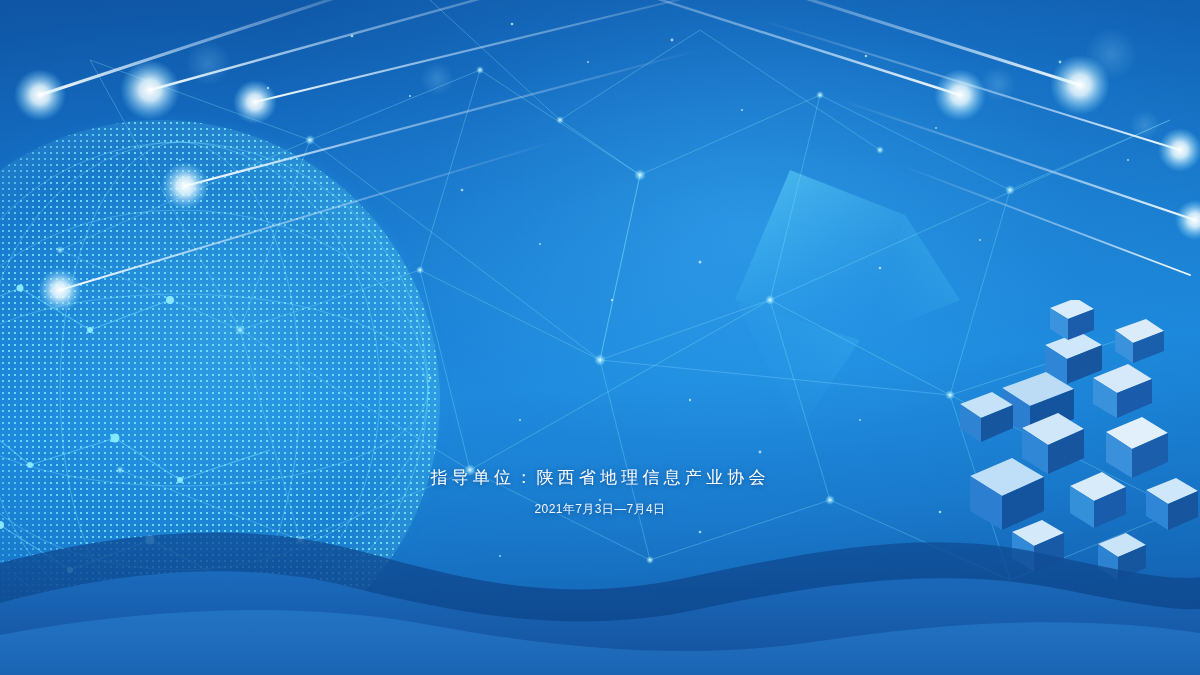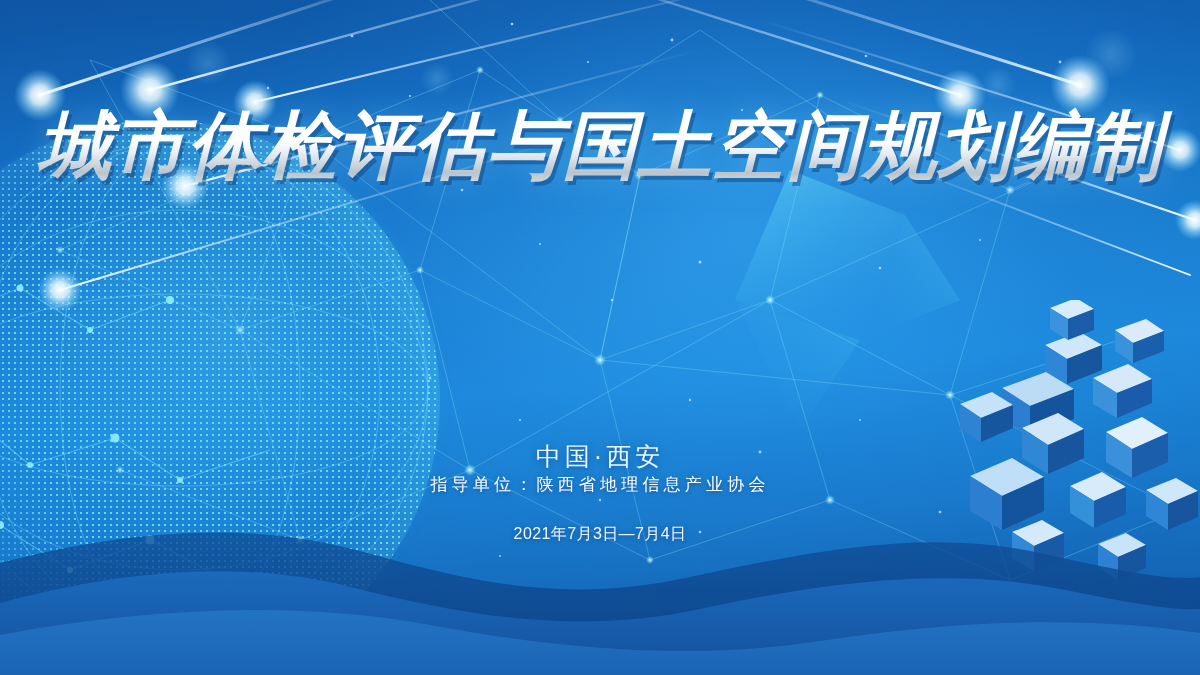--- a/index.html
+++ b/index.html
@@ -67,21 +67,21 @@
     font-size:25px;color:#eaf6ff;letter-spacing:4px;font-weight:300;
     text-shadow:0 1px 6px rgba(10,50,110,.55);
   }
   .org{
     font-size:17px;color:#ffffff;letter-spacing:1.2px;
     text-shadow:0 1px 5px rgba(10,50,110,.6);
   }
   .org.wide{letter-spacing:4.2px;}
   .org:first-of-type{margin-top:26px;}
   .date{
-    font-size:16px;color:#f2f8ff;letter-spacing:.4px;margin-top:28px;
+    font-size:12px;color:#f2f8ff;letter-spacing:.4px;margin-top:12px;
     text-shadow:0 1px 5px rgba(10,50,110,.6);
   }
 </style>
 </head>
 <body>
 
 <div id="stage">
 
   <svg class="netsvg" viewBox="0 0 1200 675" preserveAspectRatio="none">
     <defs>
@@ -341,23 +341,21 @@
         <stop offset="100%" stop-color="#1b66b6" stop-opacity=".9"></stop>
       </linearGradient>
     </defs>
     <path d="M0,78 C130,44 250,36 360,66 C470,96 560,120 690,92 C820,64 930,44 1040,68 C1120,86 1170,96 1200,92 L1200,190 L0,190 Z" fill="url(#w2)" opacity=".85"></path>
     <path d="M0,118 C120,86 240,74 350,102 C470,132 580,150 700,124 C830,96 950,82 1060,104 C1130,118 1175,126 1200,124 L1200,190 L0,190 Z" fill="url(#w1)"></path>
     <path d="M0,150 C150,122 300,116 430,140 C560,164 690,176 820,156 C950,136 1080,130 1200,148 L1200,190 L0,190 Z" fill="url(#w3)"></path>
   </svg>
 
   <div class="content">
     <div class="title-block">
-      <div class="tline l1">城市体检评估与国土空间规划编制</div>
     </div>
 
     <div class="sub-block">
-      <div class="city">中国·西安</div>
       <div class="org wide">指导单位：陕西省地理信息产业协会</div>
       <div class="date">2021年7月3日—7月4日</div>
     </div>
   </div>
 
 </div>
 
 </body></html>

